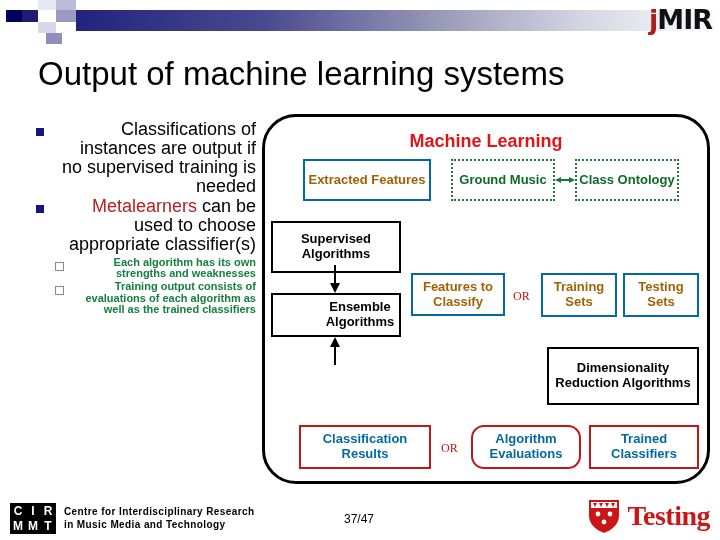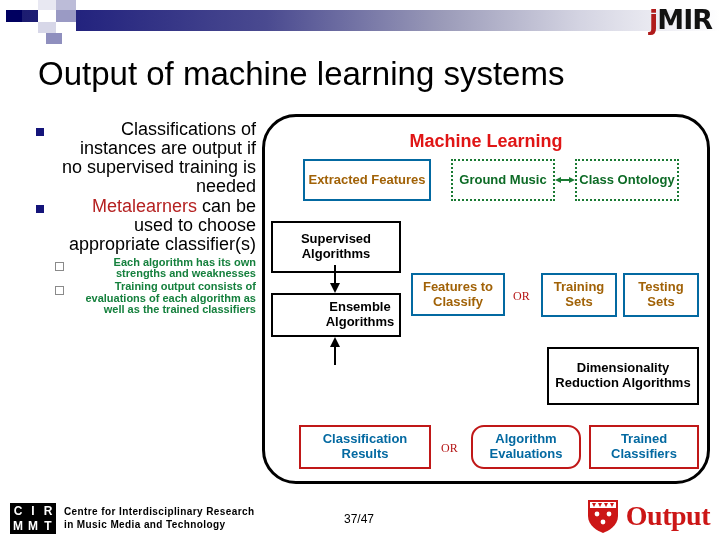--- a/index.html
+++ b/index.html
@@ -353,14 +353,14 @@
 
 <div id="footer-mcgill">
   <svg width="34" height="36" viewBox="0 0 34 36">
     <path d="M2 2 L32 2 L32 18 C32 28 22 33 17 35 C12 33 2 28 2 18 Z" fill="#cc1616"></path>
     <path d="M4 4 L30 4 L30 10 L4 10 Z" fill="#ffffff"></path>
     <path d="M6 5 L8 9 L10 5 Z M12 5 L14 9 L16 5 Z M18 5 L20 9 L22 5 Z M24 5 L26 9 L28 5 Z" fill="#cc1616"></path>
     <circle cx="11" cy="16" r="2.4" fill="#ffffff"></circle>
     <circle cx="23" cy="16" r="2.4" fill="#ffffff"></circle>
     <circle cx="17" cy="24" r="2.4" fill="#ffffff"></circle>
   </svg>
-  <div id="mcgill-wordmark">Output</div>
+  <div id="mcgill-wordmark">Testing</div>
 </div>
 
 </body></html>

